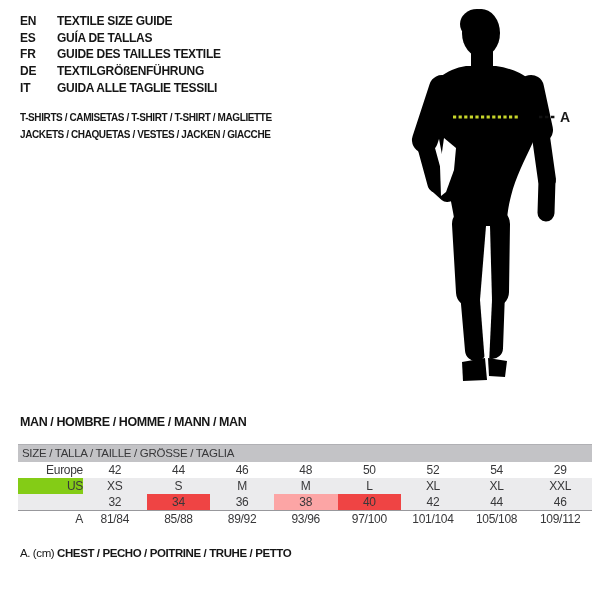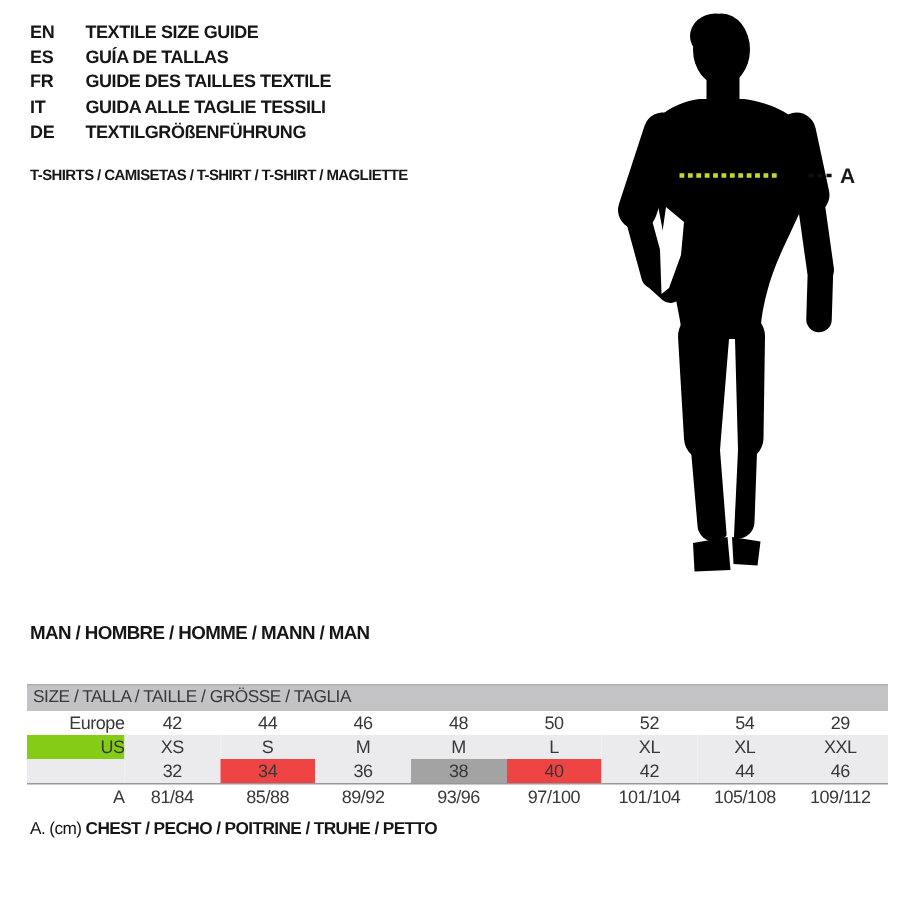--- a/index.html
+++ b/index.html
@@ -41,21 +41,20 @@
   
   .size-table {
     position: absolute; left: 18px; top: 444px; width: 574px;
     display: grid; grid-template-columns: 65px repeat(8, 1fr);
     font-size: 12px; letter-spacing: -0.3px; color: #38383a;
   }
   .t-header {
     grid-column: 1 / -1; height: 17px; line-height: 17px;
     padding-left: 4px; font-size: 11.5px; letter-spacing: -0.3px;
     border-top: 1px solid #b0b0b4;
-    margin-top: 12px;
   }
   .t-cell { height: 16px; line-height: 16px; text-align: center; }
   .t-label { text-align: right; padding-left: 4px; }
   .t-sep { grid-column: 1 / -1; height: 1px; }
 
   
   .footnote {
     position: absolute; left: 20px; top: 547px;
     font-size: 11.5px; letter-spacing: -0.4px; color: #161616; white-space: nowrap;
   }
@@ -74,31 +73,32 @@
     </div>
     <div class="lang-row">
       <span class="lang-code">ES</span>
       <span class="lang-title">GUÍA DE TALLAS</span>
     </div>
     <div class="lang-row">
       <span class="lang-code">FR</span>
       <span class="lang-title">GUIDE DES TAILLES TEXTILE</span>
     </div>
     <div class="lang-row">
+      <span class="lang-code">DE</span>
+      <span class="lang-title">TEXTILGRÖßENFÜHRUNG</span>
+    </div>
+    <div class="lang-row">
       <span class="lang-code">IT</span>
       <span class="lang-title">GUIDA ALLE TAGLIE TESSILI</span>
     </div>
-    <div class="lang-row">
-      <span class="lang-code">DE</span>
-      <span class="lang-title">TEXTILGRÖßENFÜHRUNG</span>
-    </div>
   </div>
 
   <div class="categories">
     <div class="cat-line">T-SHIRTS / CAMISETAS / T-SHIRT / T-SHIRT / MAGLIETTE</div>
+    <div class="cat-line">JACKETS / CHAQUETAS / VESTES / JACKEN / GIACCHE</div>
   </div>
 
   <div class="figure-wrap">
     <svg width="210" height="400" viewBox="390 0 210 400" xmlns="http://www.w3.org/2000/svg">
       <g fill="#000000">
 
         <ellipse cx="481" cy="33" rx="19" ry="24"></ellipse>
         <ellipse cx="477" cy="24" rx="17" ry="15"></ellipse>
 
         <rect x="471" y="44" width="22" height="26"></rect>
@@ -169,21 +169,21 @@
     <div class="t-cell stripe" style="background: rgb(235, 235, 237);">M</div>
     <div class="t-cell stripe" style="background: rgb(235, 235, 237);">L</div>
     <div class="t-cell stripe" style="background: rgb(235, 235, 237);">XL</div>
     <div class="t-cell stripe" style="background: rgb(235, 235, 237);">XL</div>
     <div class="t-cell stripe" style="background: rgb(235, 235, 237);">XXL</div>
 
     <div class="t-cell t-label stripe" style="background: rgb(235, 235, 237);"></div>
     <div class="t-cell stripe" style="background: rgb(235, 235, 237);">32</div>
     <div class="t-cell stripe" style="background: #ef4444;">34</div>
     <div class="t-cell stripe" style="background: rgb(235, 235, 237);">36</div>
-    <div class="t-cell stripe" style="background: #a3a3a3;">38</div>
+    <div class="t-cell stripe" style="background: #fca5a5;">38</div>
     <div class="t-cell stripe" style="background: #ef4444;">40</div>
     <div class="t-cell stripe" style="background: rgb(235, 235, 237);">42</div>
     <div class="t-cell stripe" style="background: rgb(235, 235, 237);">44</div>
     <div class="t-cell stripe" style="background: rgb(235, 235, 237);">46</div>
 
     <div class="t-sep" style="background:#98989c;"></div>
 
     <div class="t-cell t-label row-a">A</div>
     <div class="t-cell row-a">81/84</div>
     <div class="t-cell row-a">85/88</div>

